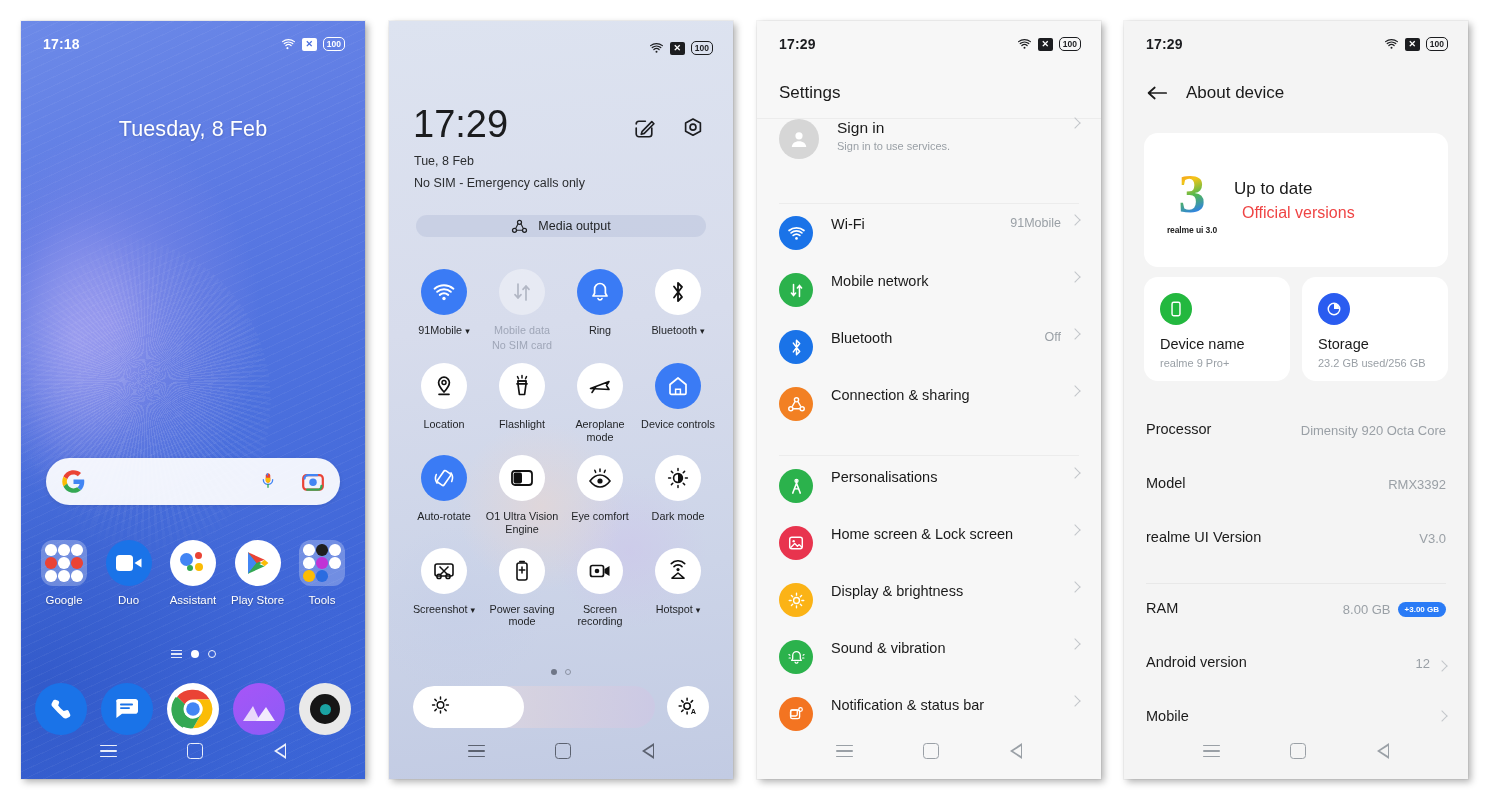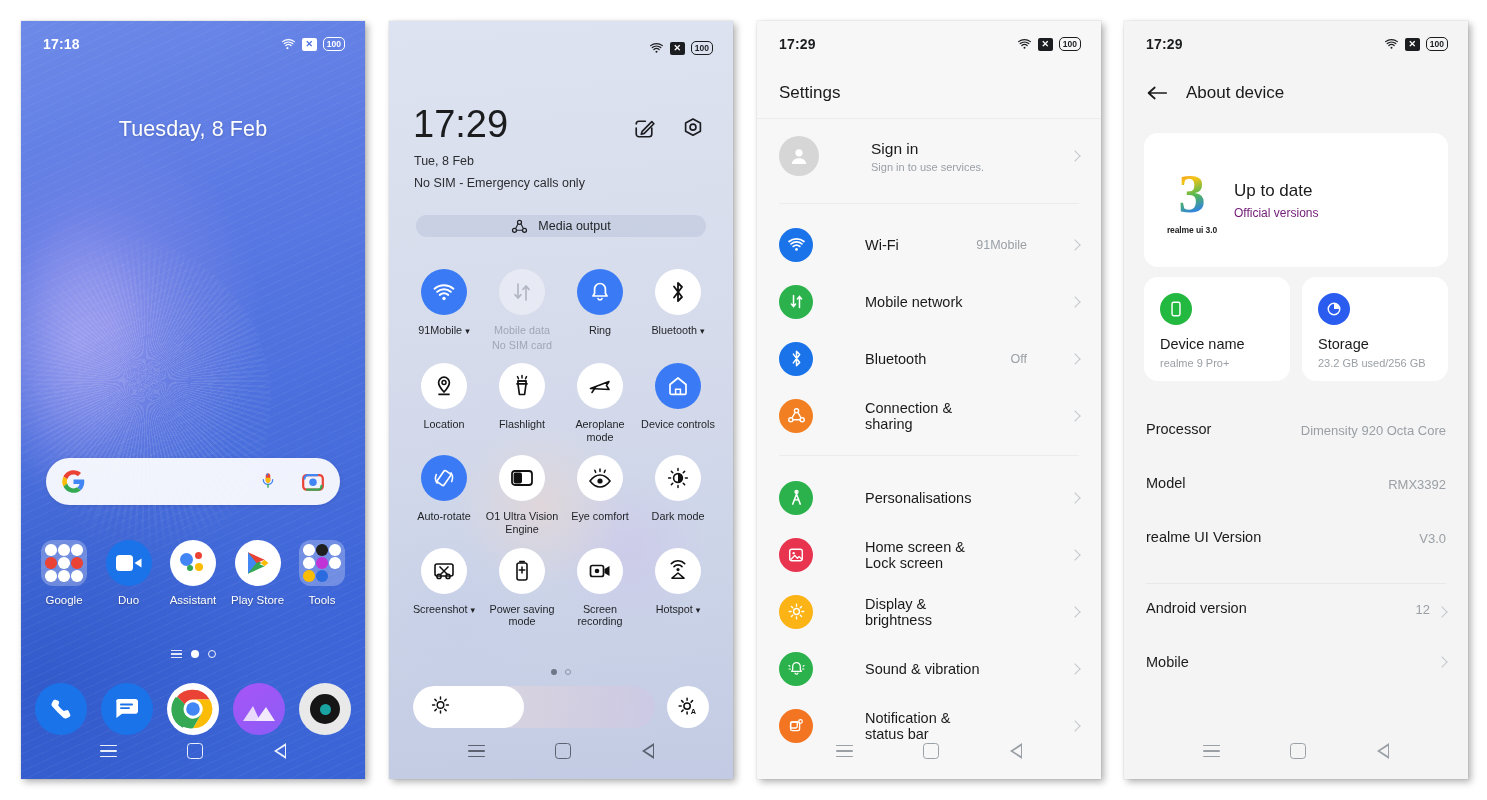--- a/index.html
+++ b/index.html
@@ -183,41 +183,41 @@
     background: linear-gradient(90deg, rgba(220,222,236,.85), rgba(218,210,222,.75), rgba(205,200,228,.8));
   }
   .bright-fill { position:absolute; left:0; top:0; bottom:0; width:46%; background:#ffffff; border-radius:21px; }
   .bright-icon { position:absolute; left:18px; top:50%; transform:translateY(-50%); }
   .bright-auto { width:42px; height:42px; border-radius:50%; background:#fff; display:flex; align-items:center; justify-content:center; }
 
   
   .setscreen { position:absolute; inset:0; background:#f7f7f7; color:#1a1a1a; }
   .set-header { height:52px; display:flex; align-items:center; padding:0 22px; font-size:17px; border-bottom:1px solid #ececec; }
   .set-list { position:absolute; left:0; right:0; top:98px; bottom:56px; padding:0 22px; }
-  .srow { display:flex; align-items:center; height:57px;gap:34px; }
+  .srow { display:flex; align-items:flex-start; height:57px; }
   .srow .ic { width:34px; height:34px; border-radius:50%; display:flex; align-items:center; justify-content:center; flex:0 0 34px; }
   .srow .txt { flex:1; margin-left:18px; }
   .srow .title { font-size:14.5px; color:#1a1a1a; }
   .srow .sub { font-size:11px; color:#9aa0a6; margin-top:3px; }
   .srow .val { font-size:12.5px; color:#9aa0a6; margin-right:10px; }
   .chev { width:8px; height:8px; border-right:1.6px solid #c3c6ca; border-top:1.6px solid #c3c6ca; transform: rotate(45deg); }
   .sdiv { height:1px; background:#ececec; margin:6px 0 6px 0; }
 
   
   #phone4 .setscreen { background:#f4f4f4; }
   #phone4 .set-header { border-bottom:none; }
   .card { background:#fff; border-radius:14px; }
   .upd-card { position:absolute; left:20px; right:20px; top:112px; height:134px; display:flex; align-items:center; padding:0 6px; }
   .upd-logo { width:84px; text-align:center; }
   .r3 { font-size:54px; font-weight:bold; line-height:56px;
         background: linear-gradient(160deg,#f4403a 0%,#f58220 18%,#f5c518 33%,#53b94e 52%,#2d7ef0 74%,#7b3fe4 100%);
         -webkit-background-clip:text; background-clip:text; color:transparent; font-family:"Liberation Serif", serif; }
   .r3lbl { font-size:8.5px; font-weight:bold; color:#222; margin-top:3px; letter-spacing:-.1px; }
   .upd-t { font-size:17px; color:#1a1a1a; }
-  .upd-s { font-size:12px; color:#701a75; margin-top:5px; }
+  .upd-s { font-size:16px; color:#ef4444; margin-top:5px;margin-left:8px; }
   .two-cards { position:absolute; left:20px; right:20px; top:256px; display:flex; gap:12px; }
   .mini { flex:1; height:104px; padding:16px 16px 0 16px; }
   .mini .mi { width:32px; height:32px; border-radius:50%; display:flex; align-items:center; justify-content:center; }
   .mini .mt { font-size:14.5px; margin-top:11px; color:#1a1a1a; }
   .mini .ms { font-size:11px; color:#9aa0a6; margin-top:5px; }
   .info { position:absolute; left:22px; right:22px; top:384px; }
   .irow { display:flex; align-items:flex-start; justify-content:space-between; min-height:54px; padding-top:16px; }
   .irow .k { font-size:14.5px; color:#1a1a1a; }
   .irow .v { font-size:13px; color:#9aa0a6; text-align:right; max-width:150px; line-height:19px; }
   .idiv { height:1px; background:#e8e8e8; margin-top:16px; }
@@ -921,20 +921,27 @@
         <div class="irow">
           <div class="k">Model</div>
           <div class="v">RMX3392</div>
         </div>
         <div class="irow">
           <div class="k">realme UI Version</div>
           <div class="v">V3.0</div>
         </div>
         <div class="idiv"></div>
         <div class="irow">
+          <div class="k">RAM</div>
+          <div class="vrow">
+            <span class="v">8.00 GB</span>
+            <span class="badge">+3.00 GB</span>
+          </div>
+        </div>
+        <div class="irow">
           <div class="k">Android version</div>
           <div class="vrow">
             <span class="v">12</span>
             <span class="chev"></span>
           </div>
         </div>
         <div class="irow">
           <div class="k">Mobile</div>
           <div class="vrow">
             <span class="v"></span>

